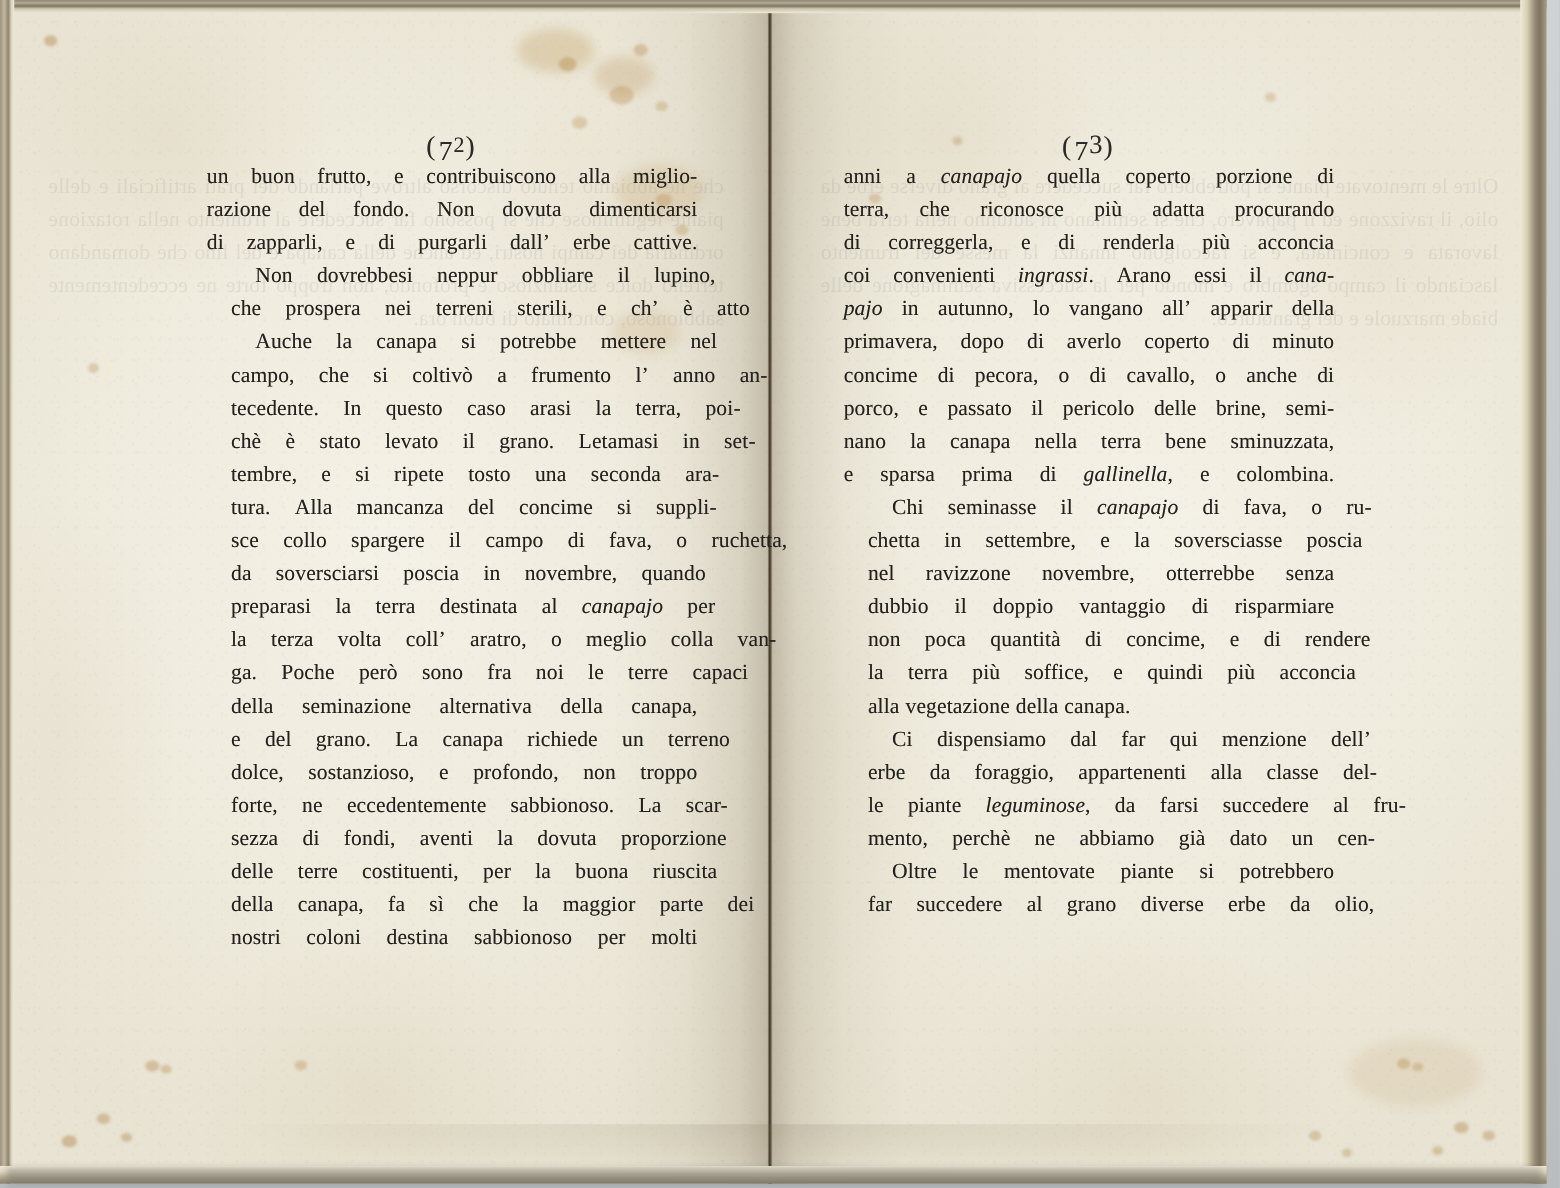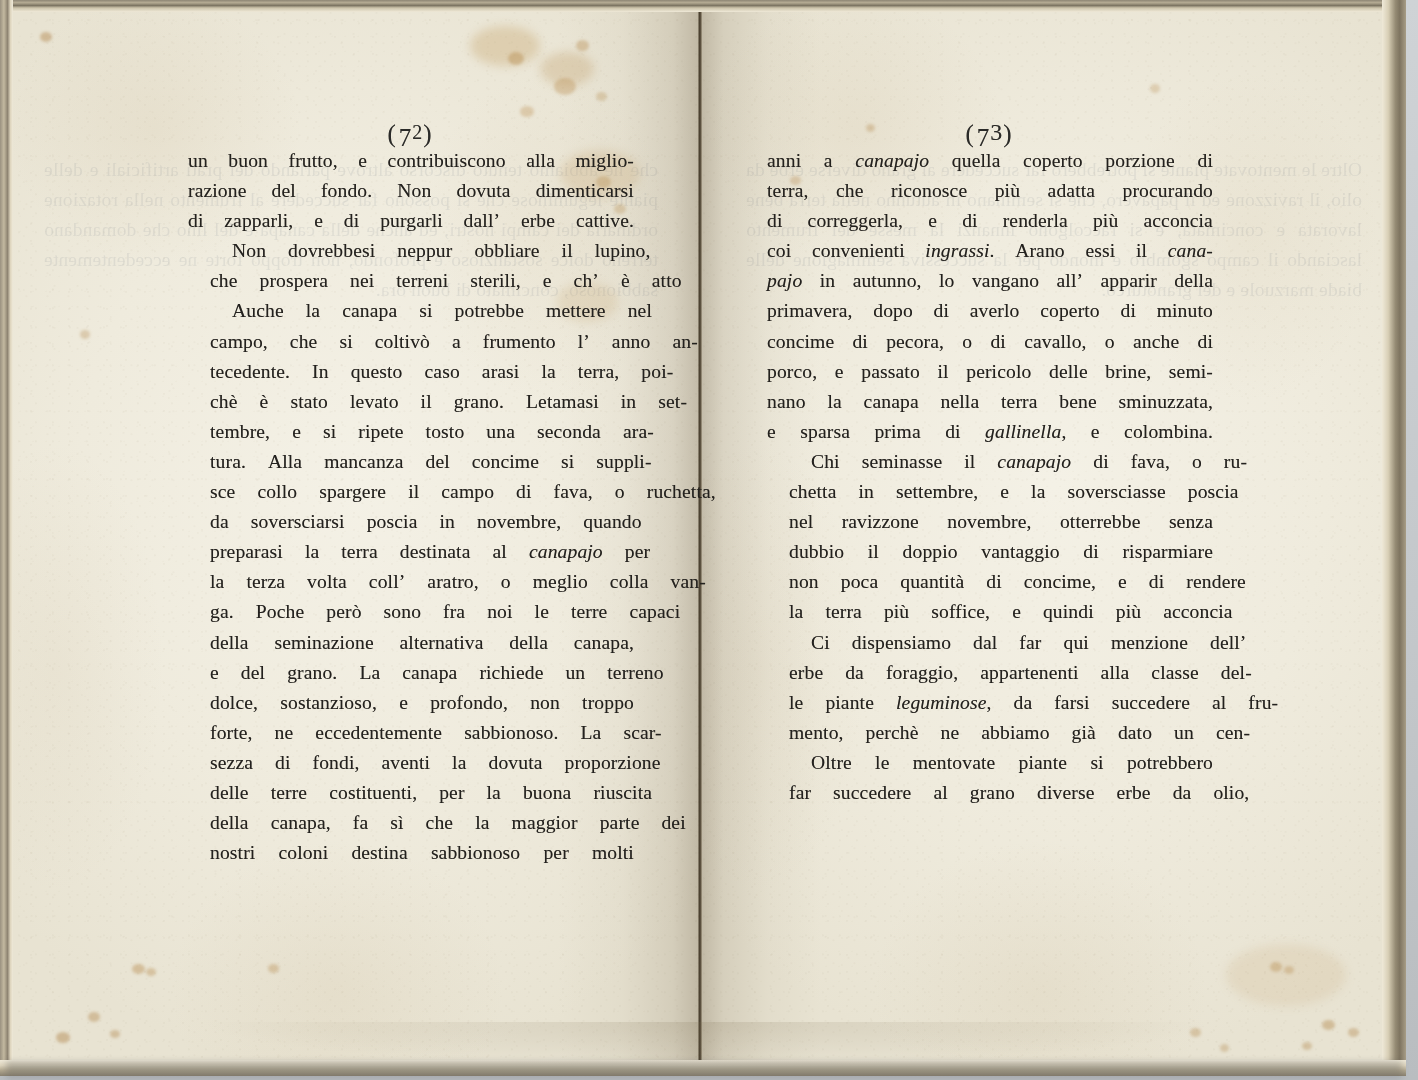--- a/index.html
+++ b/index.html
@@ -709,20 +709,21 @@
           <span class="ln just">
               <span>la</span>
               <span>terra</span>
               <span>più</span>
               <span>soffice,</span>
               <span>e</span>
               <span>quindi</span>
               <span>più</span>
               <span>acconcia</span>
             </span>
+          <span class="ln">alla vegetazione della canapa.</span>
         </p>
 
         <p>
           <span class="ln just indent">
               <span>Ci</span>
               <span>dispensiamo</span>
               <span>dal</span>
               <span>far</span>
               <span>qui</span>
               <span>menzione</span>

